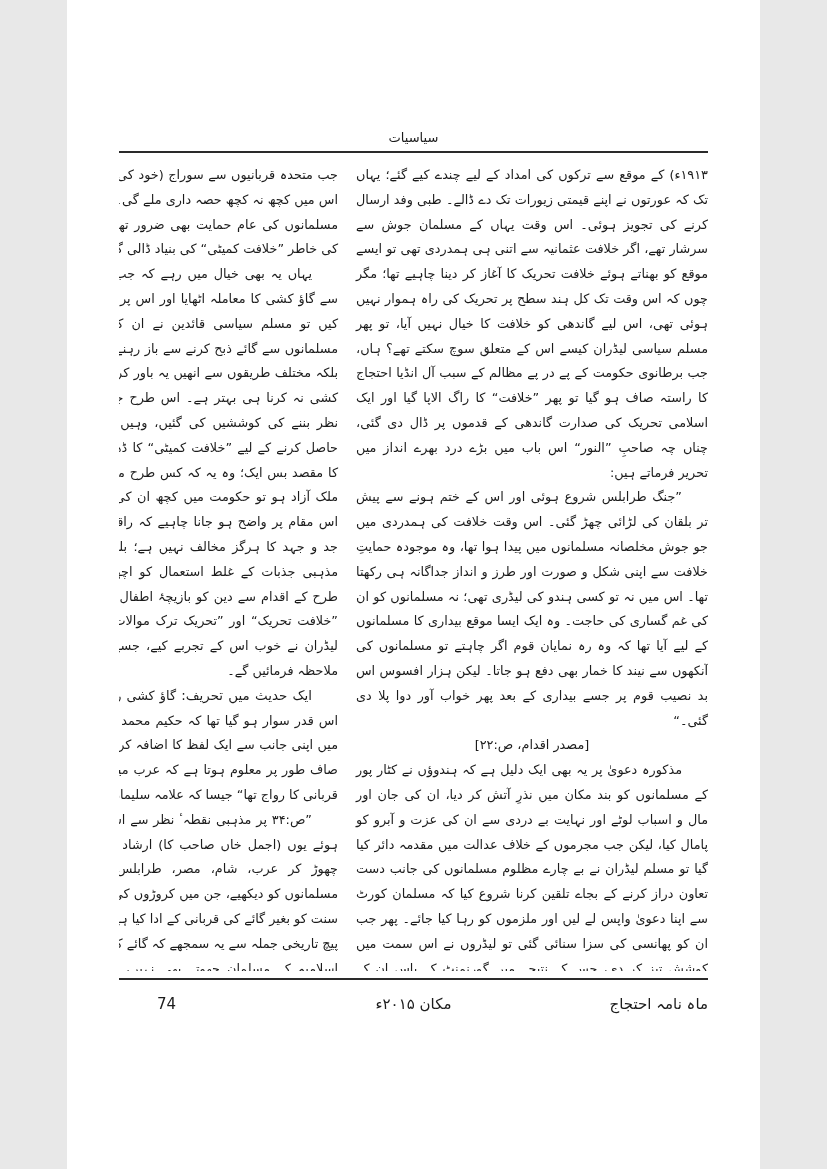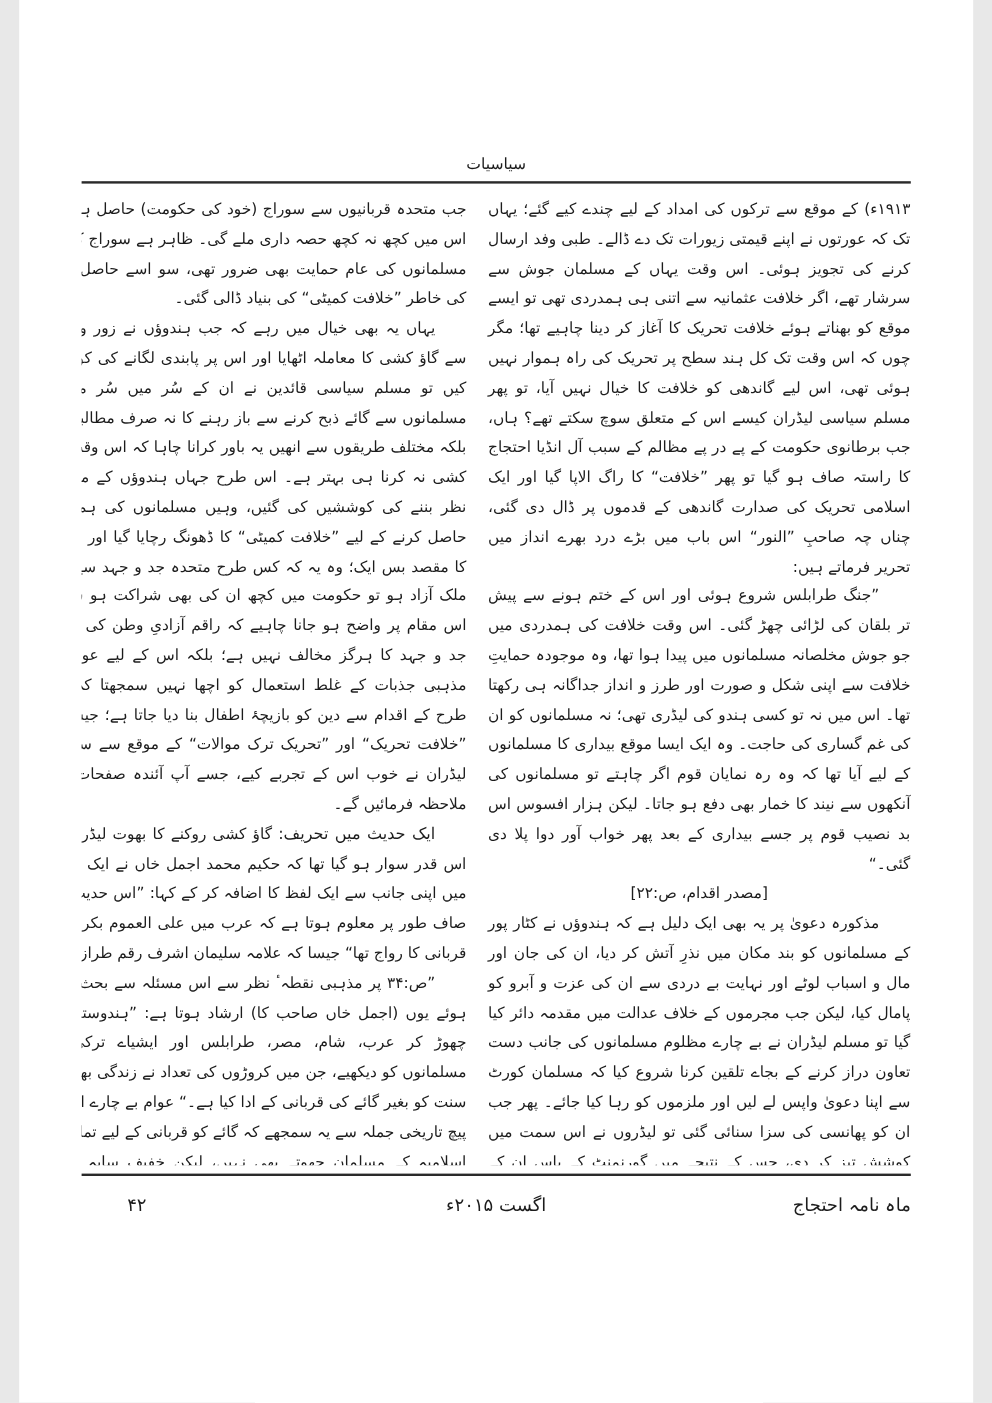--- a/index.html
+++ b/index.html
@@ -1,17 +1,17 @@
 <!DOCTYPE html>
 <html lang="ur" dir="rtl"><head>
 <meta charset="utf-8">
 <style>
   html,body{margin:0;padding:0;background:#e8e8e8;}
   .page{
-    width:795px;height:1169px;background:#ffffff;position:relative;
+    width:693px;height:1169px;background:#ffffff;position:relative;
     font-family:"DejaVu Sans",sans-serif;color:#1c1c1c;margin:0 auto;
     box-sizing:border-box;direction:rtl;
   }
   .content{position:absolute;top:130px;right:52px;left:52px;}
   .section-title{
     text-align:center;font-size:13px;letter-spacing:.5px;padding-bottom:6px;
   }
   .header-rule{border-top:2px solid #2a2a2a;height:0;}
   .columns{
     display:flex;direction:rtl;gap:18px;margin-top:10px;
@@ -63,17 +63,17 @@
         <p class="indent">”ص:۳۴ پر مذہبی نقطہٴ نظر سے اس مسئلہ سے بحث کرتے ہوئے یوں (اجمل خاں صاحب کا) ارشاد ہوتا ہے: ”ہندوستان کو چھوڑ کر عرب، شام، مصر، طرابلس اور ایشیاے ترکی کے مسلمانوں کو دیکھیے، جن میں کروڑوں کی تعداد نے زندگی بھر اس سنت کو بغیر گائے کی قربانی کے ادا کیا ہے۔“ عوام بے چارے اس پر پیچ تاریخی جملہ سے یہ سمجھے کہ گائے کو قربانی کے لیے تمام بلادِ اسلامیہ کے مسلمان چھوتے بھی نہیں، لیکن خفیف سایہ شبہہ عوام کو رہ جاتا تھا کہ شاید اس دور سے پیش تر عہدِ رسالت ﷺ یا صحابہ ؓ کے زمانہ میں گائے کی قربانی ہوتی ہو یا ہوئی ہو، اس شبہہ کو مٹا دینے کے لیے حکیم صاحب نہایت شد و مد سے</p>
       </section>
 
     </main>
   </div>
 
   <footer class="page-footer">
     <div class="footer-rule"></div>
     <div class="footer-row">
       <span class="footer-right">ماہ نامہ احتجاج</span>
-      <span class="footer-center">اگست ۲۰۱۵ء</span>
-      <span class="footer-left">۴۲</span>
+      <span class="footer-center">مکان ۲۰۱۵ء</span>
+      <span class="footer-left">74</span>
     </div>
   </footer>
 </div>
 
 </body></html>

